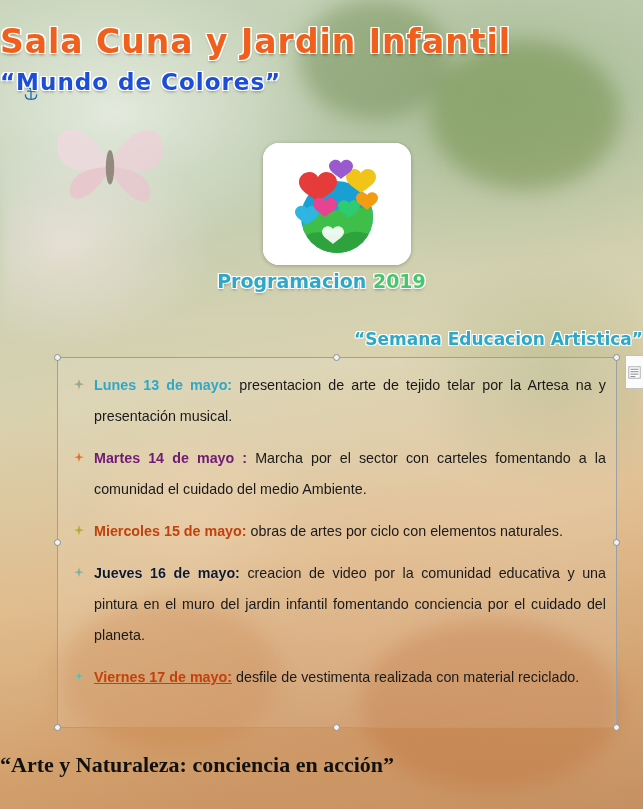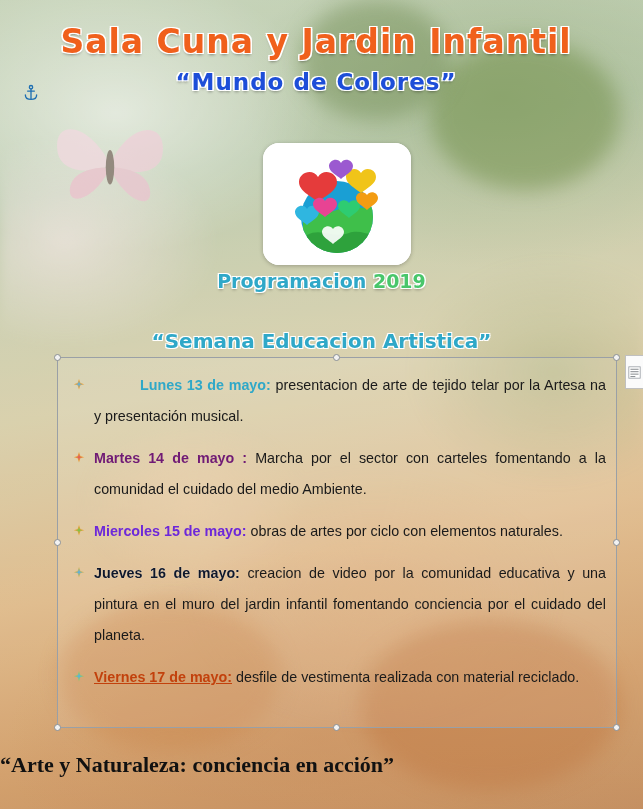--- a/index.html
+++ b/index.html
@@ -69,21 +69,20 @@
     height: 20px;
     color: #1f6fb2;
   }
 
   
   .title-wrap {
     position: absolute;
     left: 0;
     right: 11px;
     top: 22px;
-    text-align: center;
   }
   .title-line1 {
     font-family: "DejaVu Sans", sans-serif;
     font-size: 33px;
     font-weight: bold;
     letter-spacing: 1px;
     color: #f0601c;
     text-shadow:
       -1.4px -1.4px 0 #ffffff, 1.4px -1.4px 0 #ffffff,
       -1.4px 1.4px 0 #ffffff, 1.4px 1.4px 0 #ffffff,
@@ -130,23 +129,23 @@
       -1.2px -1.2px 0 #ffffff, 1.2px -1.2px 0 #ffffff,
       -1.2px 1.2px 0 #ffffff, 1.2px 1.2px 0 #ffffff,
       0 2px 3px rgba(0,0,0,0.3);
   }
   .prog-title .year { color: #49c66b; }
   .week-title {
     position: absolute;
     left: 0;
     right: 0;
     top: 329px;
-    text-align: center;
+    text-align: right;
     font-family: "DejaVu Sans", sans-serif;
-    font-size: 20px;
+    font-size: 17px;
     font-weight: bold;
     color: #2fa8c8;
     text-shadow:
       -1px -1px 0 #ffffff, 1px -1px 0 #ffffff,
       -1px 1px 0 #ffffff, 1px 1px 0 #ffffff;
   }
 
   
   .textbox {
     position: absolute;
@@ -193,23 +192,23 @@
   .bullet {
     position: absolute;
     left: 0;
     top: 8px;
     width: 14px;
     height: 14px;
   }
   .day {
     font-weight: bold;
   }
-  .day.mon { color: #2fa8c8; margin-left: 46px; }
+  .day.mon { color: #2fa8c8; }
   .day.tue { color: #701a75; }
-  .day.wed { color: #6d28d9; }
+  .day.wed { color: #c2410c; }
   .day.thu { color: #0f172a; text-shadow: 0 0 1px rgba(255,255,255,0.7); }
   .day.fri { color: #c2410c; text-decoration: underline; }
 
   
   .motto {
     position: absolute;
     left: 0;
     right: 0;
     top: 752px;
     text-align: left;

